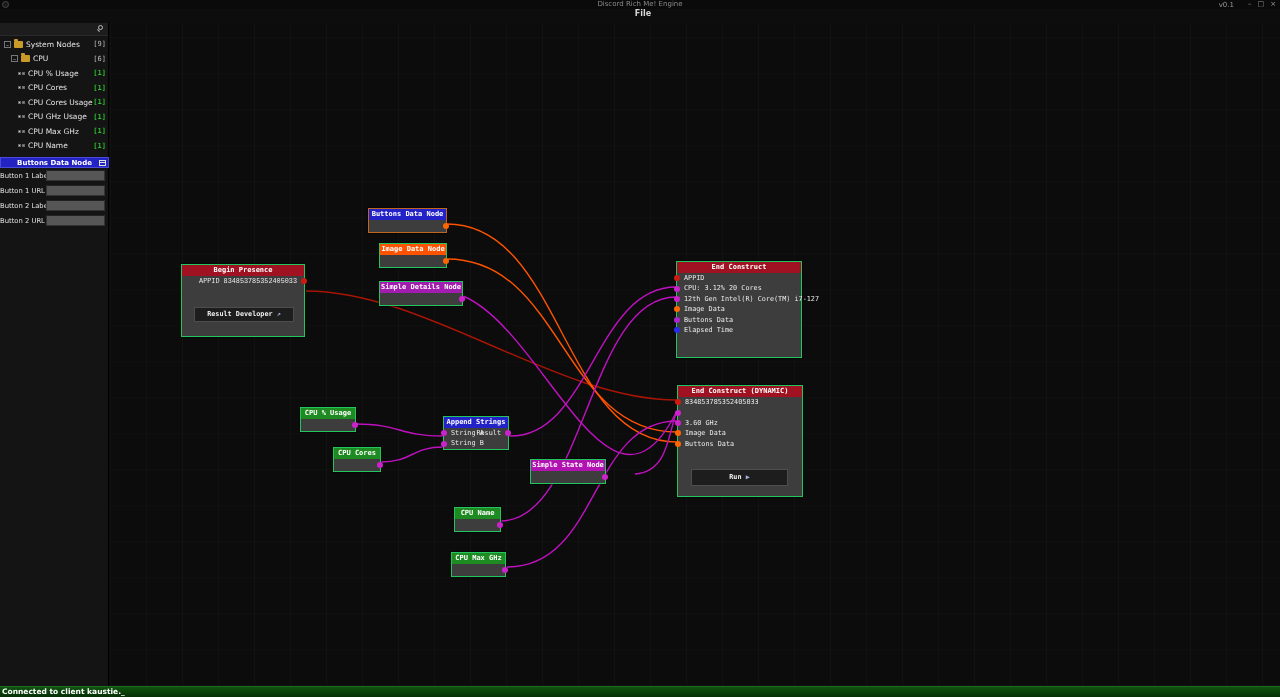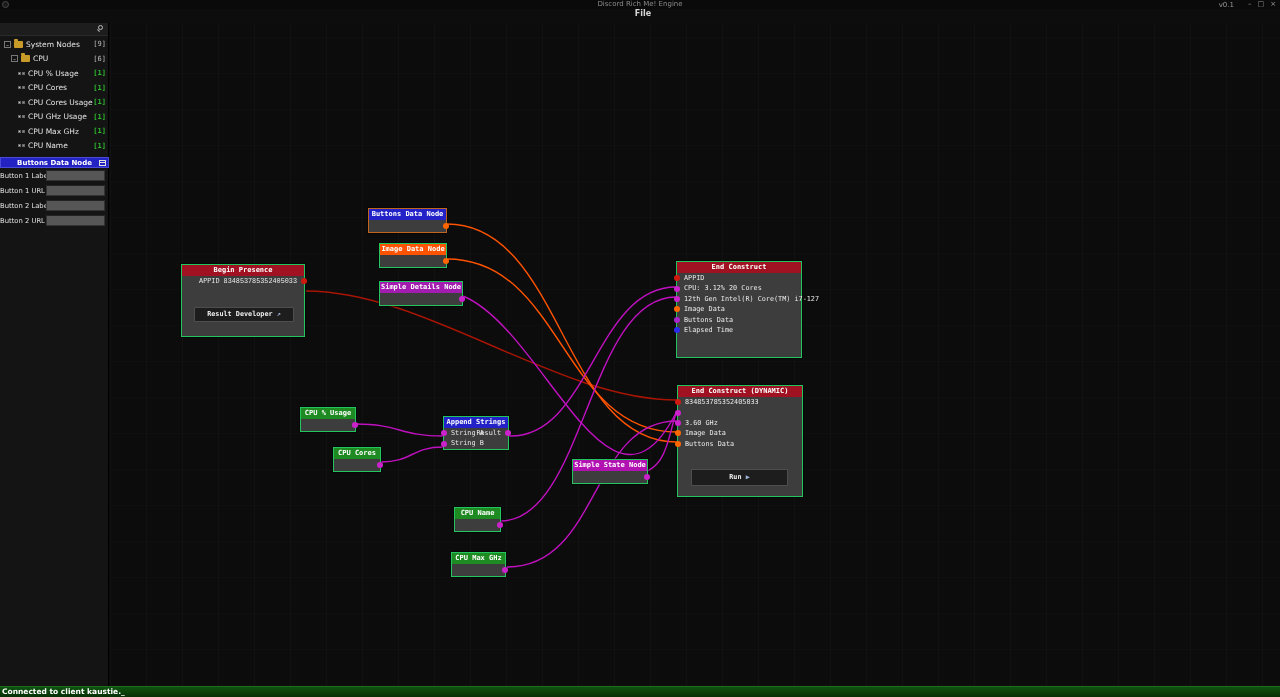--- a/index.html
+++ b/index.html
@@ -236,21 +236,21 @@
       </div>
       <div class="node" style="left: 333px; top: 447px; width: 48px;">
         <div class="node-header" style="background: rgb(30, 138, 34);">CPU Cores</div>
         <div class="node-row" style="height: 12px;"><span></span><span class="port out" style="background: rgb(204, 34, 204); top: calc(50% - 3px);"></span></div>
       </div>
       <div class="node" style="left: 443px; top: 416px; width: 66px;">
         <div class="node-header" style="background: rgb(34, 34, 200);">Append Strings</div>
         <div class="node-row"><span>String A</span><span class="rlabel">Result</span><span class="port in" style="background: rgb(204, 34, 204); top: calc(50% - 3px);"></span><span class="port out" style="background: rgb(204, 34, 204); top: calc(50% - 3px);"></span></div>
         <div class="node-row"><span>String B</span><span class="port in" style="background: rgb(204, 34, 204); top: calc(50% - 3px);"></span></div>
       </div>
-      <div class="node" style="left: 572px; top: 459px; width: 76px;">
+      <div class="node" style="left: 530px; top: 459px; width: 76px;">
         <div class="node-header" style="background: rgb(179, 18, 179);">Simple State Node</div>
         <div class="node-row" style="height: 12px;"><span></span><span class="port out" style="background: rgb(204, 34, 204); top: calc(50% - 3px);"></span></div>
       </div>
       <div class="node" style="left: 454px; top: 507px; width: 47px;">
         <div class="node-header" style="background: rgb(30, 138, 34);">CPU Name</div>
         <div class="node-row" style="height: 12px;"><span></span><span class="port out" style="background: rgb(204, 34, 204); top: calc(50% - 3px);"></span></div>
       </div>
       <div class="node" style="left: 451px; top: 552px; width: 55px;">
         <div class="node-header" style="background: rgb(30, 138, 34);">CPU Max GHz</div>
         <div class="node-row" style="height: 12px;"><span></span><span class="port out" style="background: rgb(204, 34, 204); top: calc(50% - 3px);"></span></div>

